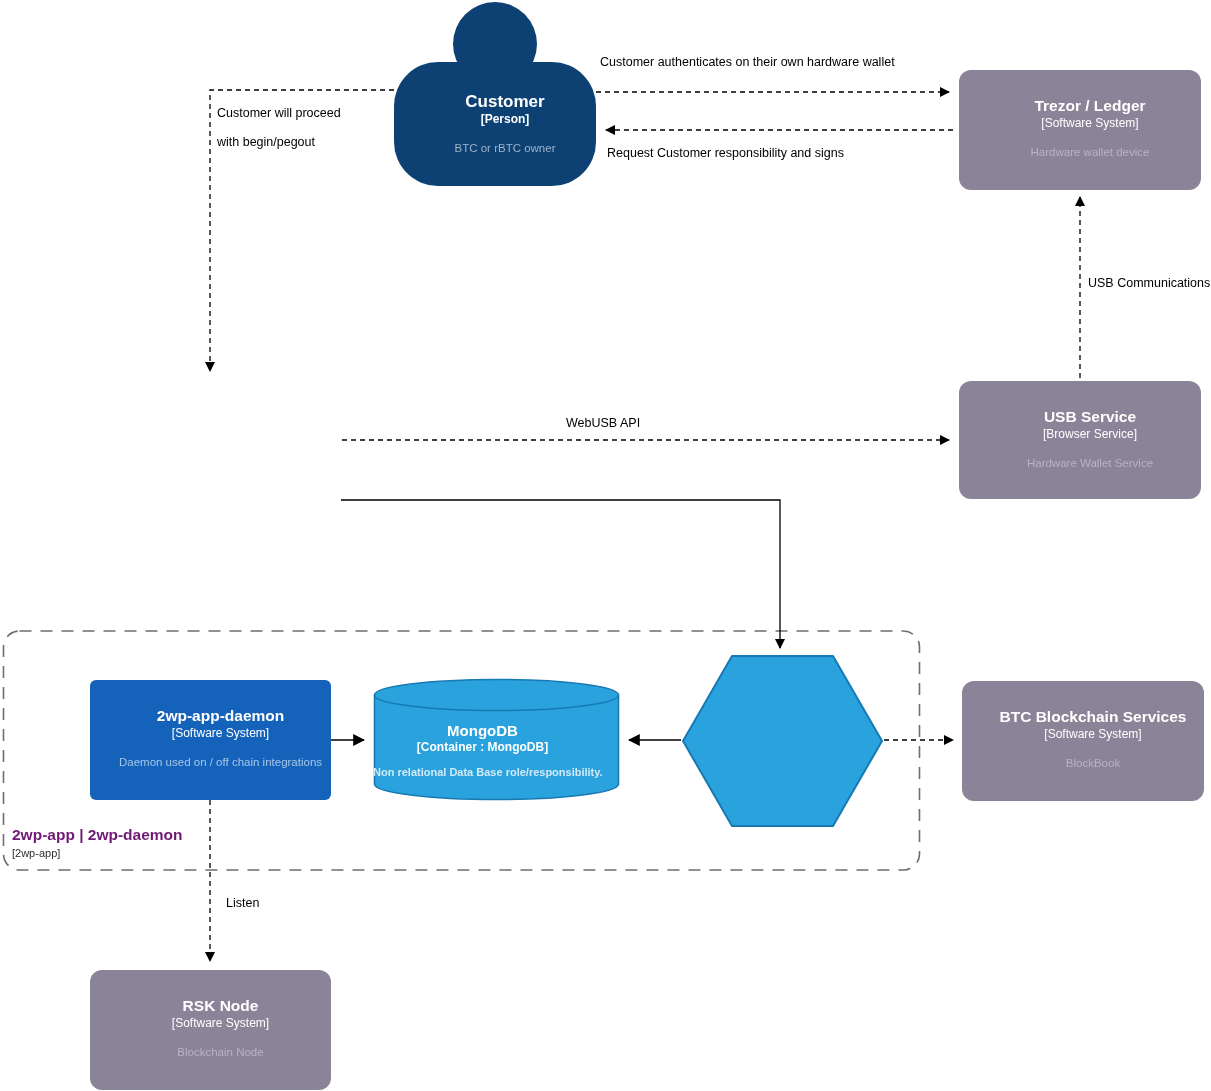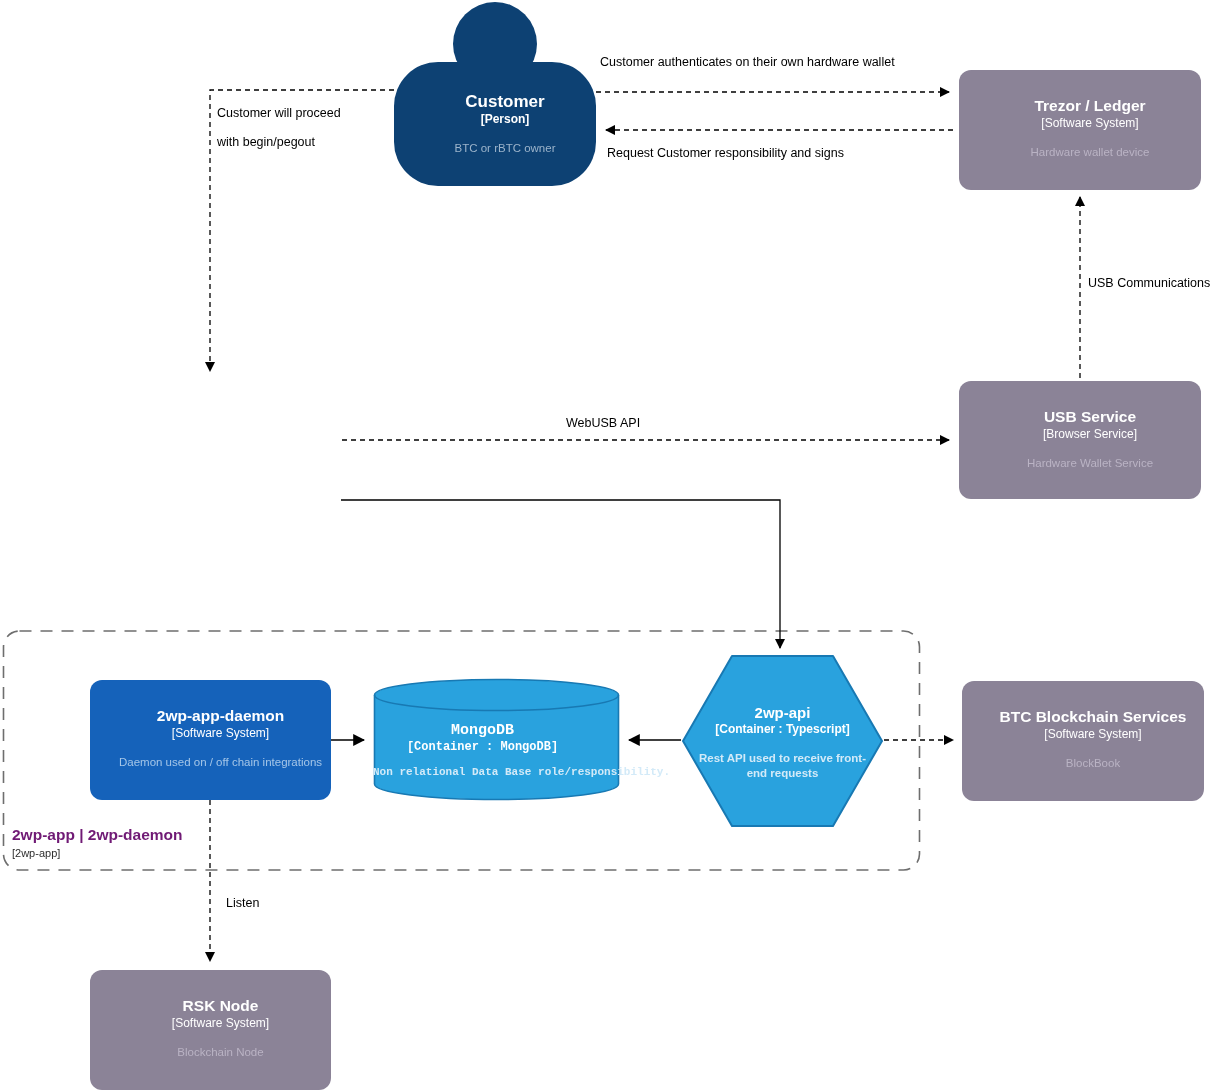--- a/index.html
+++ b/index.html
@@ -26,25 +26,25 @@
   .person-body .dsc{color:var(--muted-on-navy);margin-top:13px;}
 
   
   .browser{left:100px;top:381px;width:241px;height:160px;background:var(--blue-frame);border-radius:10px;}
   .browser .abar{position:absolute;left:8px;top:6px;width:172px;height:13px;border-radius:7px;background:var(--blue-bright);}
   .browser .wbtn{position:absolute;top:6px;width:13px;height:13px;border-radius:4px;background:var(--blue-bright);}
   .browser .panel{position:absolute;left:7px;top:24px;width:227px;height:128px;border-radius:8px;background:var(--blue-bright);padding-top:24px;box-sizing:border-box;}
   .browser .dsc{color:var(--muted-on-blue);font-weight:bold;margin:13px auto 0;width:214px;}
 
   
-  .daemon{left:90px;top:680px;width:241px;height:120px;background:var(--blue-daemon);border-radius:12px;padding-top:27px;}
+  .daemon{left:90px;top:680px;width:241px;height:120px;background:var(--blue-daemon);border-radius:6px;padding-top:27px;}
   .daemon .dsc{color:var(--muted-on-daemon);margin-top:14px;}
 
   
-  .mongo{left:373px;top:678px;width:219px;height:123px;padding:0;font-family:Liberation Mono, monospace;}
+  .mongo{left:373px;top:678px;width:219px;height:123px;padding:0;}
   .mongo .txt{position:absolute;left:0;top:44px;width:100%;}
   .mongo .dsc{color:var(--muted-on-blue);font-weight:bold;margin-top:9px;font-size:11px;white-space:nowrap;}
 
   
   .hex{left:682px;top:655px;width:201px;height:172px;padding:0;}
   .hex .txt{position:absolute;left:0;top:49px;width:100%;}
   .hex .dsc{color:var(--muted-on-blue);font-weight:bold;margin:13px auto 0;width:182px;}
 
   .shape-svg{position:absolute;left:0;top:0;}
 
@@ -136,25 +136,20 @@
       <div class="ttl" style="font-size:15px">MongoDB</div>
       <div class="sub b">[Container : MongoDB]</div>
       <div class="dsc">Non relational Data Base role/responsibility.</div>
     </div>
   </div>
 
   <div class="node hex">
     <svg class="shape-svg" width="201" height="172" viewBox="0 0 201 172">
       <polygon points="1,86 50,1 151,1 200,86 151,171 50,171" fill="#29a2de" stroke="#1879b3" stroke-width="2" stroke-linejoin="round"></polygon>
     </svg>
-    <div class="txt">
-      <div class="ttl" style="font-size:15px">2wp-api</div>
-      <div class="sub b">[Container : Typescript]</div>
-      <div class="dsc">Rest API used to receive front-end requests</div>
-    </div>
   </div>
 
   <div class="node gray" style="left:962px;top:681px">
     <div class="ttl">BTC Blockchain Services</div>
     <div class="sub">[Software System]</div>
     <div class="dsc">BlockBook</div>
   </div>
 
   <div class="node gray" style="left:90px;top:970px;width:241px">
     <div class="ttl">RSK Node</div>

